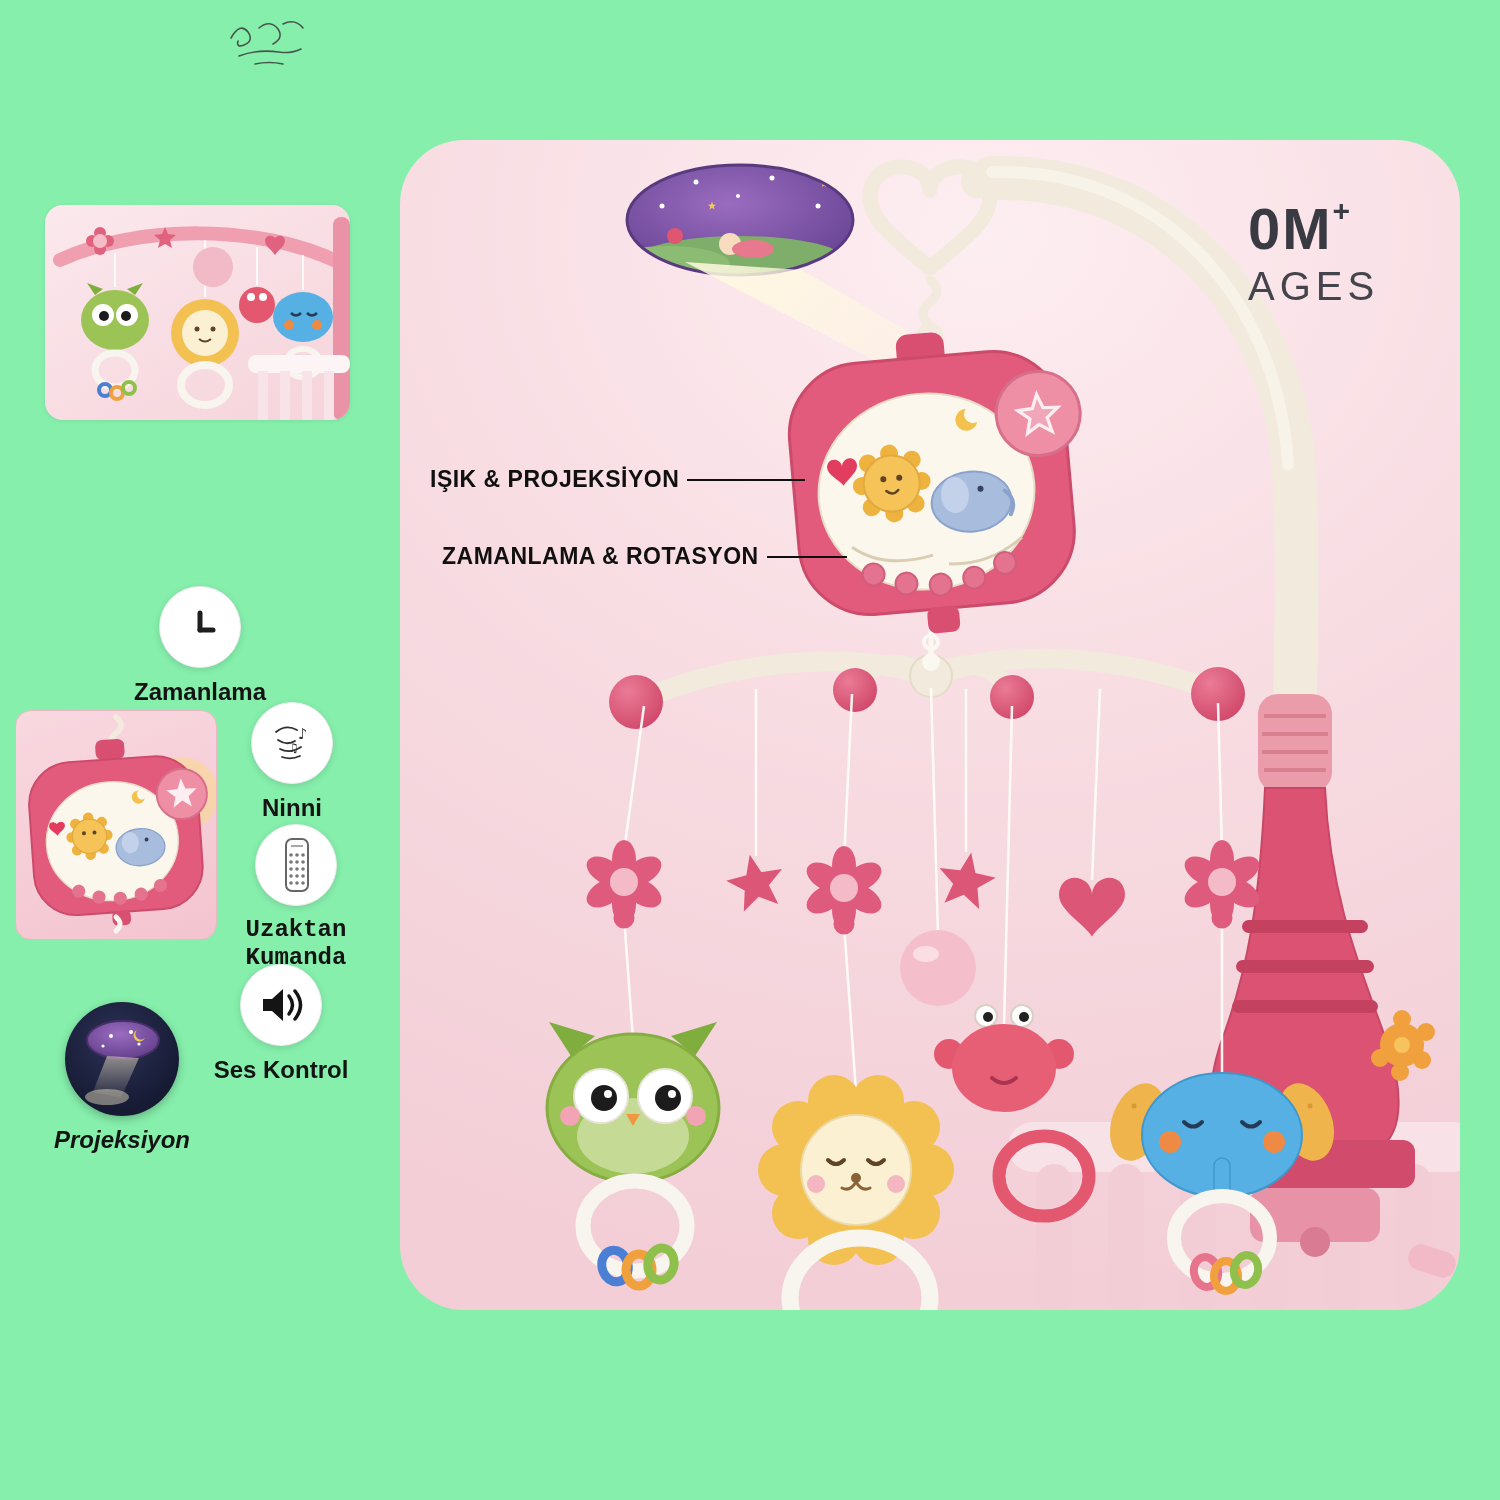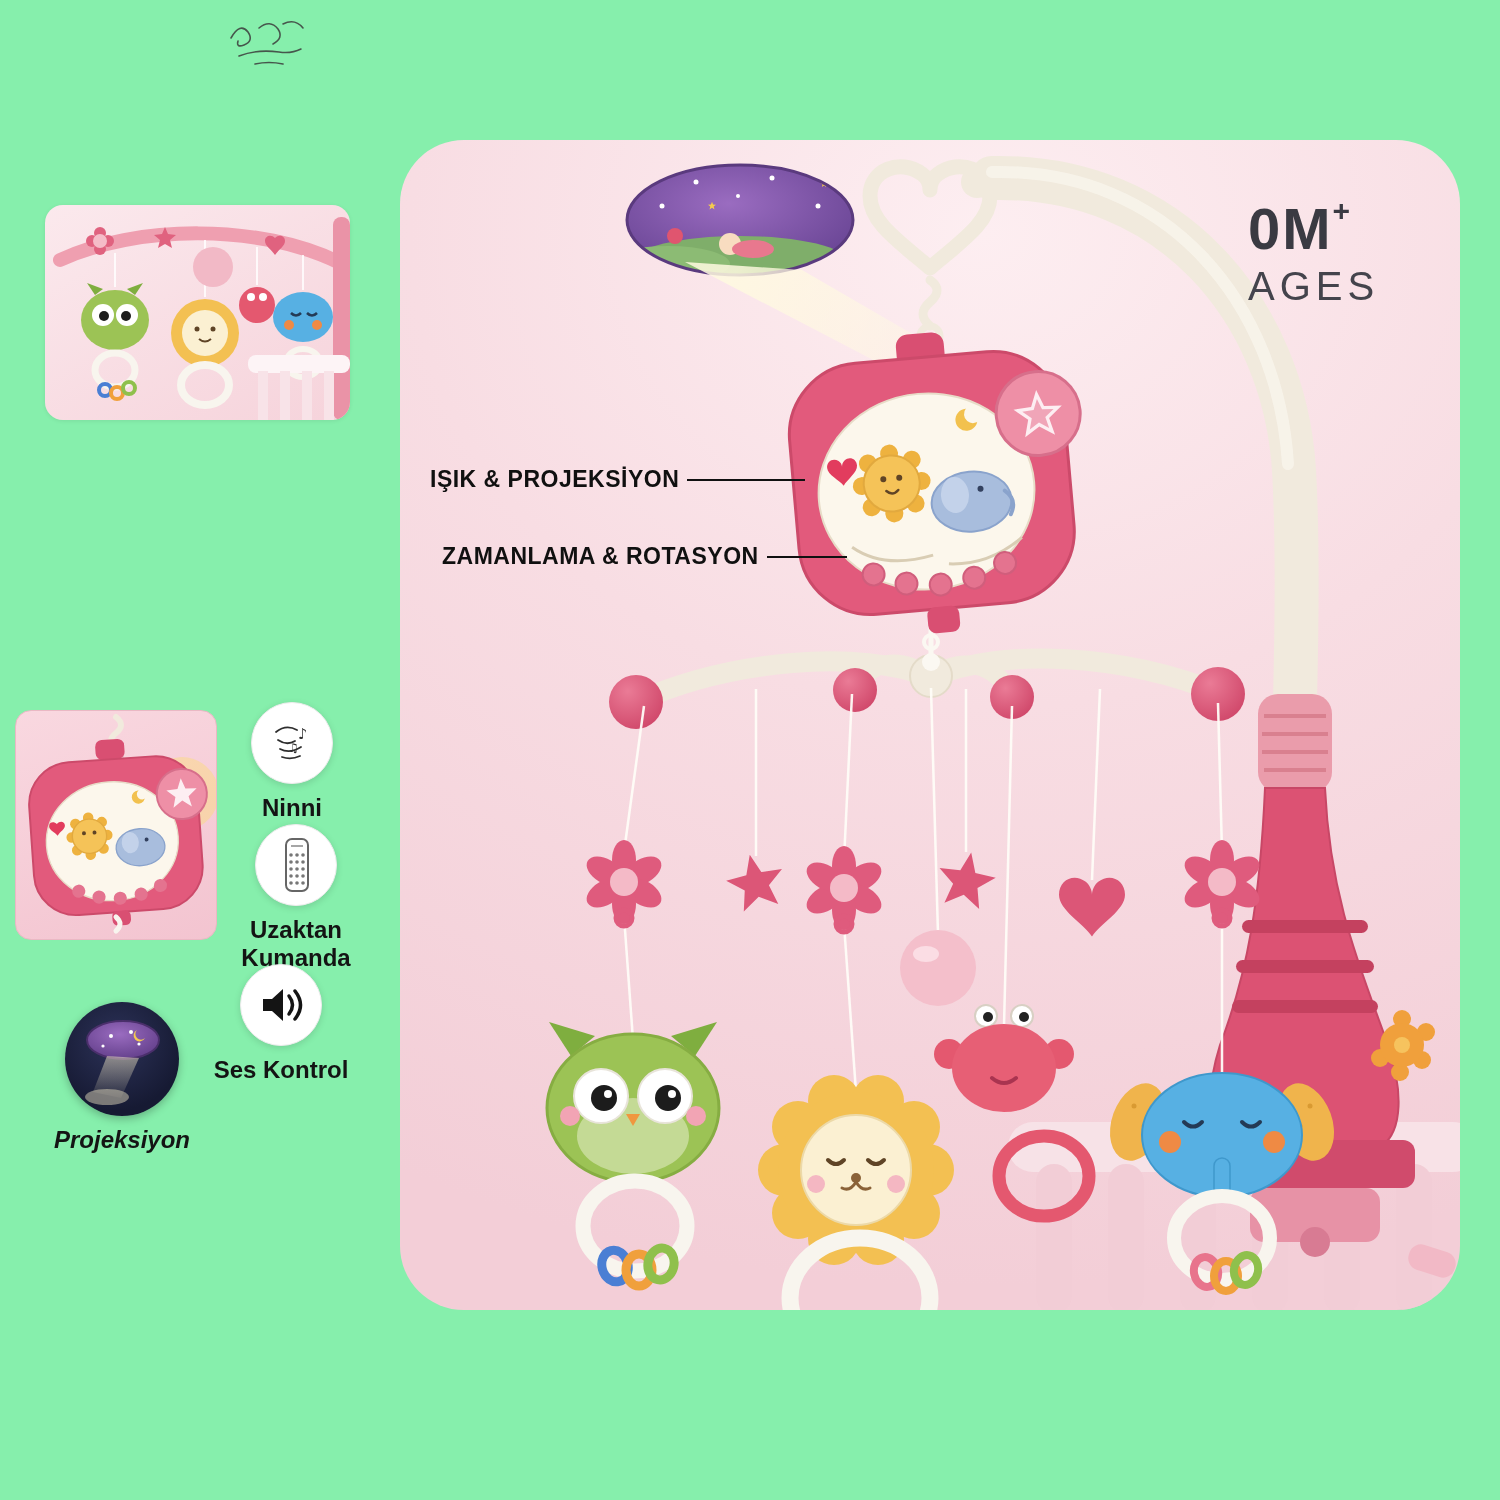--- a/index.html
+++ b/index.html
@@ -45,21 +45,21 @@
   .feature{position:absolute;display:flex;flex-direction:column;align-items:center;}
   .icon-circle{
     width:80px;height:80px;border-radius:50%;background:#ffffff;border:1px solid #ececec;
     box-shadow:0 2px 7px rgba(0,0,0,.13);
     display:flex;align-items:center;justify-content:center;
   }
   .feature .flabel{margin-top:10px;font-size:24px;font-weight:700;color:#141414;text-align:center;line-height:1.15;}
   .nowrap{white-space:nowrap;}
   .feature-zamanlama{left:140px;top:586px;width:120px;}
   .feature-ninni{left:232px;top:702px;width:120px;}
-  .feature-uzaktan{left:236px;top:824px;width:120px;}
+  .feature-uzaktan{left:236px;top:824px;width:120px;font-family:Liberation Mono, monospace;}
   .feature-ses{left:221px;top:964px;width:120px;}
   .feature-projeksiyon{left:52px;top:1002px;width:140px;font-style:italic;}
   .icon-circle.dark{
     width:114px;height:114px;border:none;
     background:radial-gradient(60% 60% at 45% 35%, #2c3258 0%, #161a33 100%);
     box-shadow:0 3px 9px rgba(0,0,0,.25);
   }
 
   .scribble{position:absolute;left:225px;top:12px;width:85px;height:58px;opacity:.85;}
 </style>
@@ -467,20 +467,31 @@
           <circle cx="32" cy="89" r="10" fill="#e4738f"></circle>
         <circle cx="62" cy="78" r="10" fill="#e4738f"></circle>
         <circle cx="104" cy="-58" r="38" fill="#ee8fa6" stroke="#d76f8b" stroke-width="3"></circle>
         <path d="M104,-82 L110,-66 L127,-65 L114,-54 L118,-38 L104,-48 L90,-38 L94,-54 L81,-65 L98,-66 Z" fill="#fdeef2"></path>
         <rect x="-14" y="112" width="28" height="22" rx="8" fill="#d94f72"></rect>
       </g>
       <path d="M100 206 q 8 7 0 14" fill="none" stroke="#f8f5ee" stroke-width="5" stroke-linecap="round"></path>
     </svg>
   </div>
 
+  <div class="feature feature-zamanlama">
+    <div class="icon-circle">
+      <svg width="44" height="44" viewBox="0 0 44 44">
+        <g stroke="#1e1e1e" stroke-width="5" stroke-linecap="round" fill="none">
+          <line x1="22" y1="8" x2="22" y2="25"></line>
+            <line x1="22" y1="25" x2="35" y2="25"></line>
+        </g>
+      </svg>
+    </div>
+    <div class="flabel nowrap">Zamanlama</div>
+  </div>
 
   <div class="feature feature-ninni">
     <div class="icon-circle">
       <svg width="48" height="48" viewBox="0 0 48 48">
         <g fill="none" stroke="#2e2e2e" stroke-width="1.8" stroke-linecap="round">
           <path d="M8 13 q 10 -8 21 -2"></path>
           <path d="M10 21 q 9 6 17 1"></path>
           <path d="M12 30 q 10 5 21 -2"></path>
           <path d="M14 38 q 9 3 18 -1"></path>
         </g>

